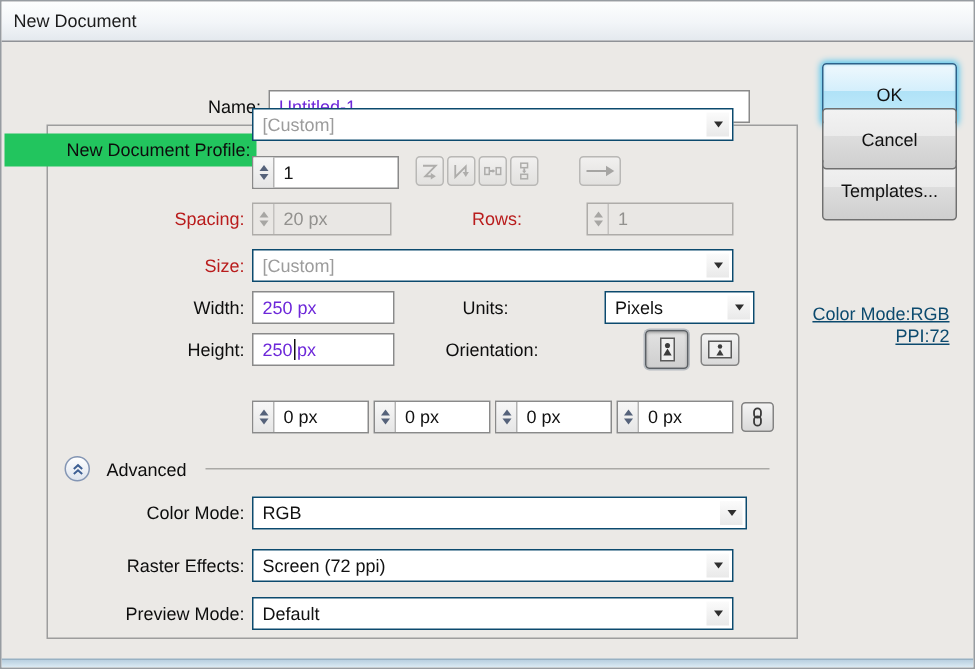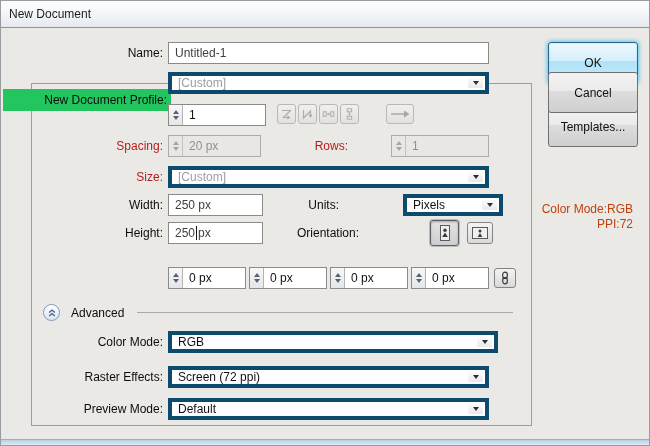--- a/index.html
+++ b/index.html
@@ -20,24 +20,24 @@
     background:linear-gradient(#b9d0e0,#dcebf4);border-top:1px solid #98b1c3;
   }
   
   .row{position:absolute;left:0;right:0;height:22px;}
   .lbl{position:absolute;height:22px;line-height:22px;text-align:right;color:#0d0d0d;white-space:nowrap;}
   .lbl.dis{color:#b91c1c;}
   .std-lbl{left:0;width:162px;}
   
   .tfield{
     position:absolute;height:22px;box-sizing:border-box;border:1px solid #8a8a8a;background:#fff;
-    display:flex;align-items:center;padding-left:6px;color:#404040;
+    display:flex;align-items:center;padding-left:6px;color:#6d28d9;
   }
   .combo{
-    position:absolute;height:22px;box-sizing:border-box;border:4px solid #0c4a6e;background:#fff;
+    position:absolute;height:22px;box-sizing:border-box;border:1px solid #0c4a6e;background:#fff;
     display:flex;align-items:center;padding-left:6px;padding-right:20px;color:#111;
   }
   .combo .arrowbox{
     position:absolute;right:2px;top:2px;bottom:2px;width:15px;
     display:flex;align-items:center;justify-content:center;
     background:linear-gradient(#fbfbfb,#e9e9e9);
   }
   .tri-down{width:0;height:0;border-left:3.5px solid transparent;border-right:3.5px solid transparent;border-top:4px solid #2e2e2e;}
   .gray-val{color:#9c9c9c;}
   
@@ -83,21 +83,21 @@
   
   .groupbox{position:absolute;left:30px;top:82px;width:499px;height:341px;border:1px solid #9d9d9d;}
   .legend-mask{background:#22c55e;padding:0 4px;margin-top:17px;}
   
   .adv-toggle{
     position:absolute;left:42px;top:303px;width:17px;height:17px;box-sizing:border-box;
     border:1px solid #8496b4;border-radius:50%;background:linear-gradient(#ffffff,#dde4ee);
     display:flex;align-items:center;justify-content:center;
   }
   .adv-line{position:absolute;left:136px;top:311px;width:376px;height:1px;background:#aaa9a6;}
-  .side-info{position:absolute;right:16px;top:201px;text-align:right;color:#c2410c;line-height:15px;}
+  .side-info{position:absolute;right:16px;top:201px;text-align:right;color:#0c4a6e;line-height:15px;text-decoration:underline;}
   .caret{width:1px;height:14px;background:#111;margin:0 1px 0 1px;}
   .bleed-col{position:absolute;height:14px;line-height:14px;text-align:center;color:#0d0d0d;}
 </style>
 </head>
 <body>
 
 <div class="dialog">
 
   <div class="titlebar">
     <span>New Document</span>
@@ -113,21 +113,21 @@
     <span>Cancel</span>
   </div>
 
   <div class="side-info">
     <div>Color Mode:RGB</div>
     <div>PPI:72</div>
   </div>
 
   <div class="groupbox"></div>
 
-  <div class="row" style="top:41px;">
+  <div class="row" style="top:59px;margin-left:11px;">
     <span class="lbl std-lbl">Name:</span>
     <div class="tfield" style="left:167px;width:321px;">
       <span>Untitled-1</span>
     </div>
   </div>
 
   <div class="row" style="top:71px;">
     <span class="lbl std-lbl legend-mask" style="left:2px;width:160px;">New Document Profile:</span>
     <div class="combo" style="left:167px;width:321px;">
       <span class="gray-val">[Custom]</span>

